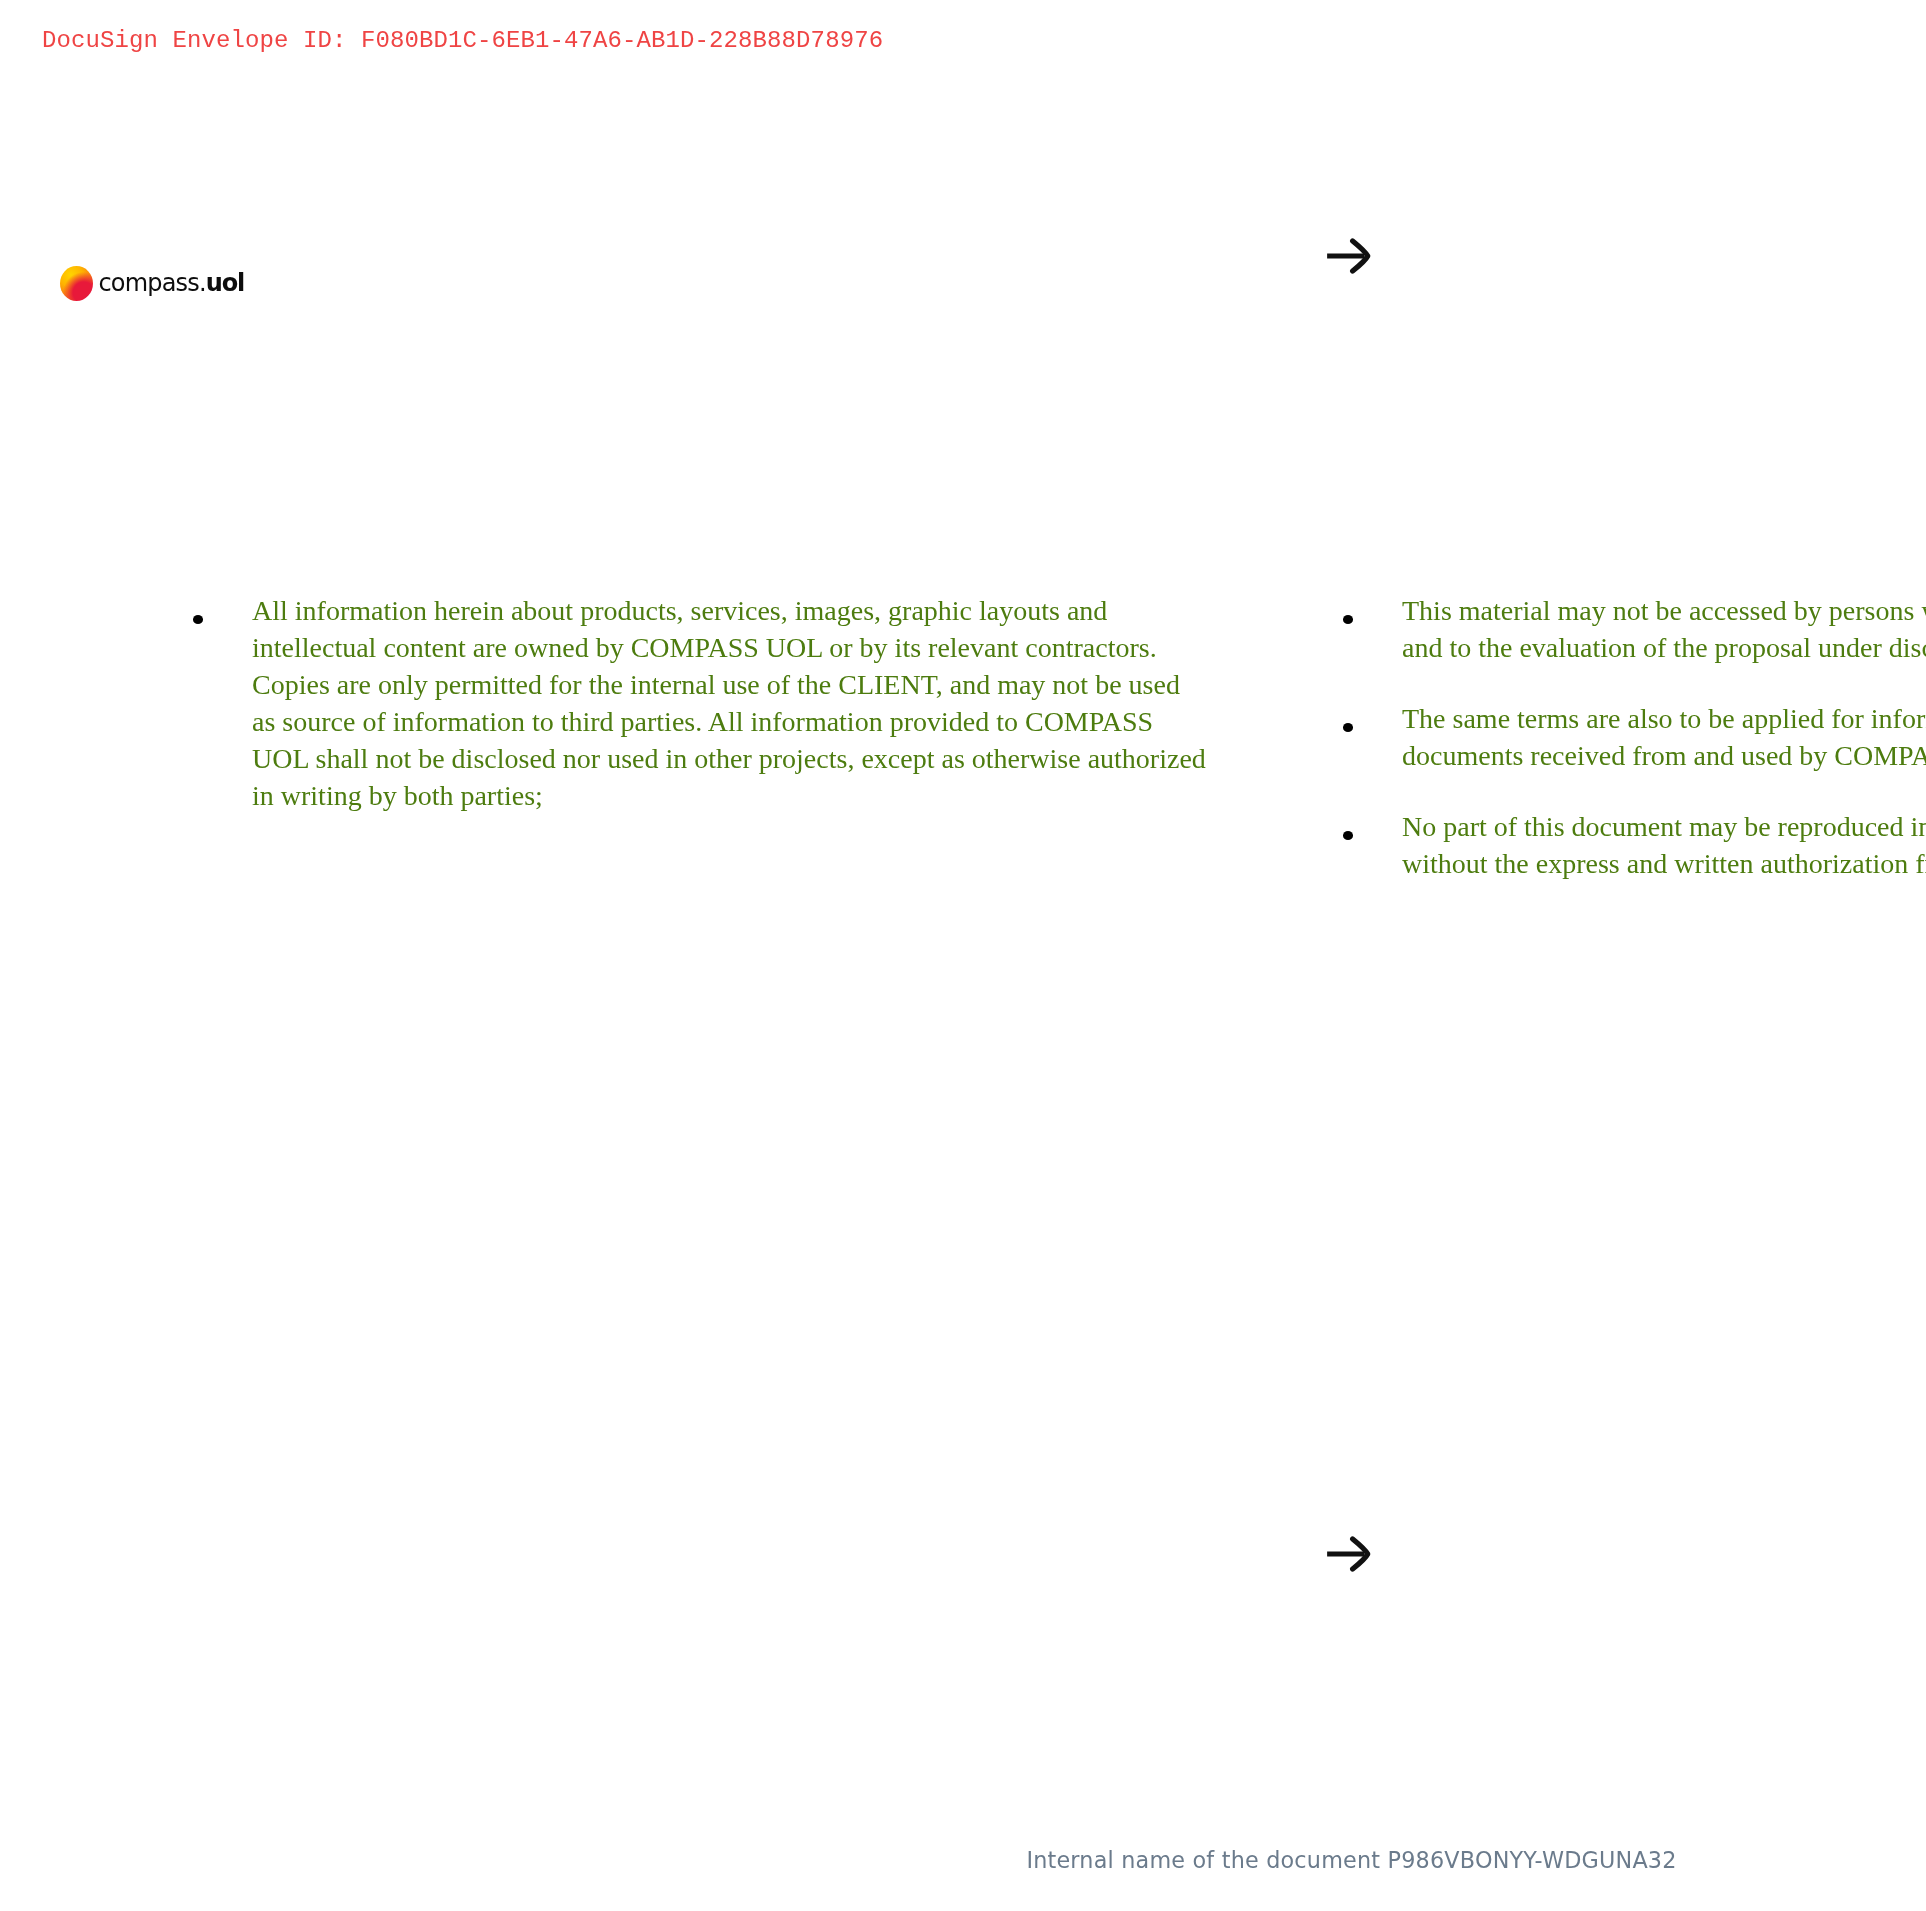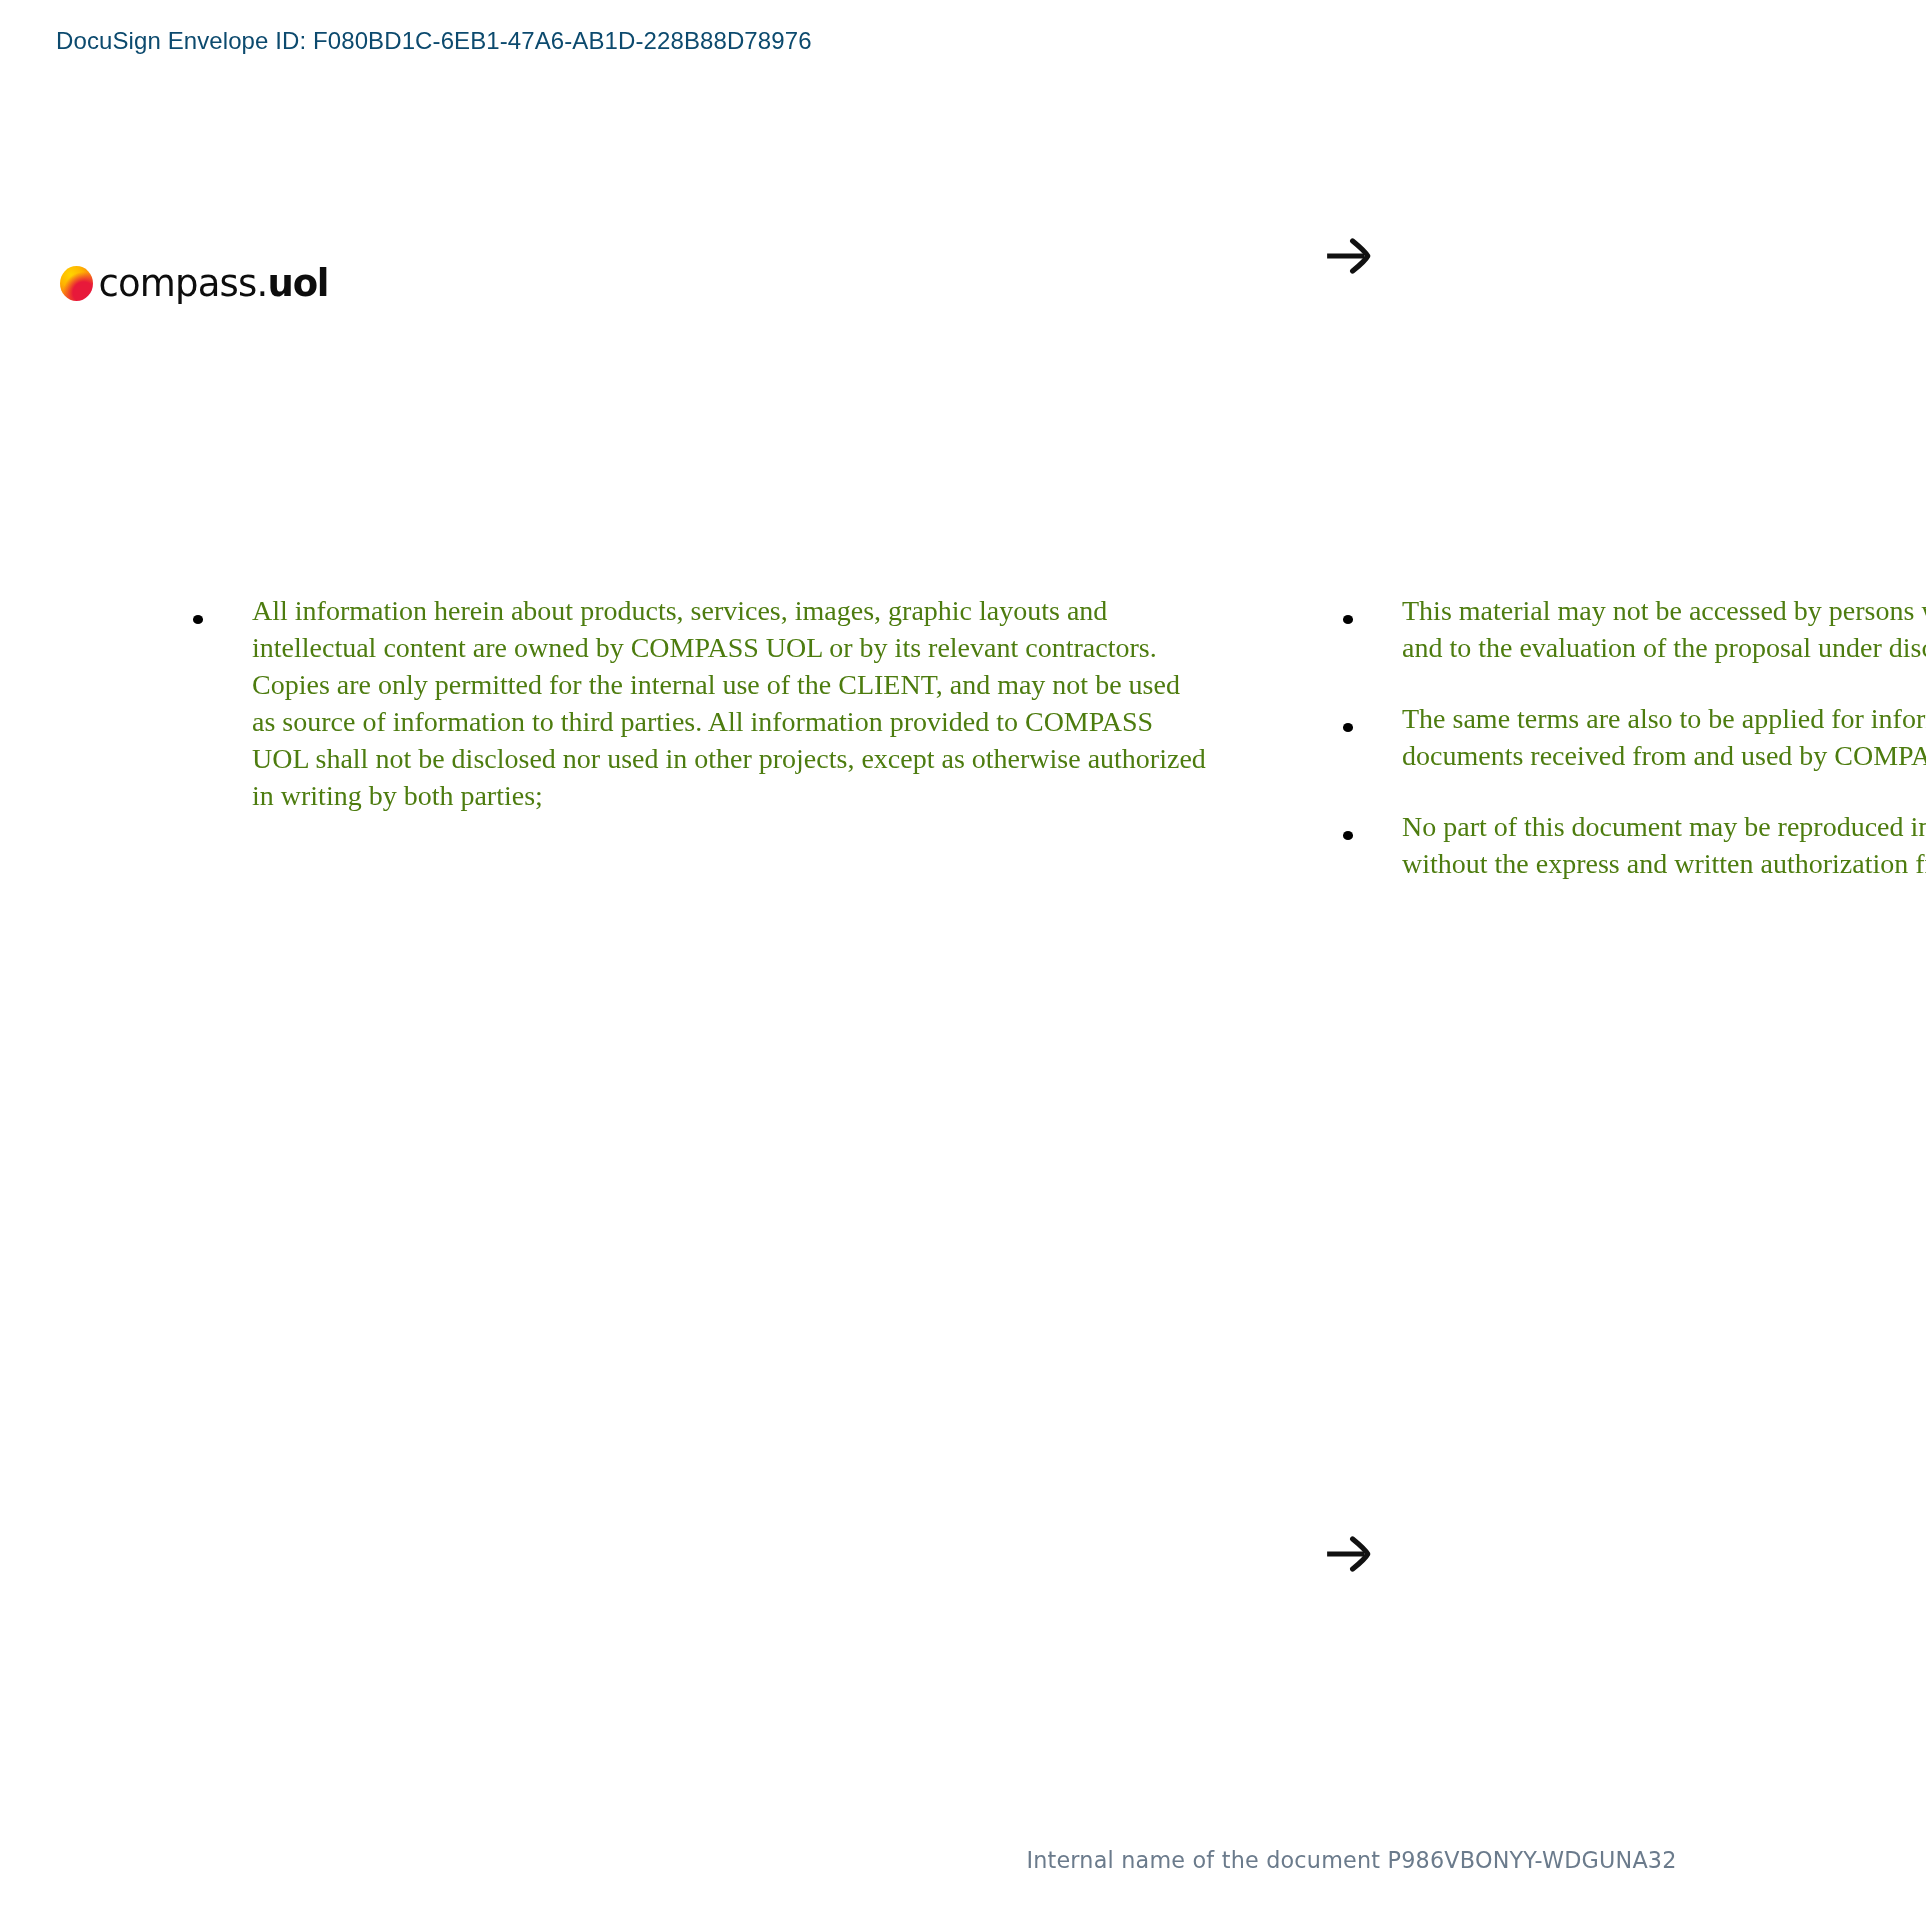--- a/index.html
+++ b/index.html
@@ -13,26 +13,26 @@
     width: 2703px;
     height: 1912px;
     background: #ffffff;
     overflow: hidden;
     font-family: "Liberation Sans", sans-serif;
   }
 
   
   .docusign-stamp {
     position: absolute;
-    left: 56px;
+    left: 42px;
     top: 29px;
-    font-family: Liberation Sans, sans-serif;
+    font-family: Liberation Mono, monospace;
     font-size: 24px;
     line-height: 1;
-    color: #0c4a6e;
+    color: #ef4444;
     letter-spacing: 0.1px;
     white-space: nowrap;
   }
 
   
   .logo {
     position: absolute;
     left: 60px;
     top: 262px;
     display: flex;
@@ -44,21 +44,21 @@
     height: 35px;
     border-radius: 50% 50% 50% 50%;
     background:
       radial-gradient(circle at 72% 76%, #e8193a 0%, #e8193a 30%, rgba(232,25,58,0) 58%),
       radial-gradient(circle at 32% 24%, #ffd400 0%, #ffb400 34%, #f97a14 64%, #ef4a1e 100%);
     flex: 0 0 auto;
     margin-right: 5.4px;
   }
   .logo-word {
     font-family: "DejaVu Sans", sans-serif;
-    font-size: 37px;
+    font-size: 24px;
     line-height: 1;
     color: #0d0d0d;
     letter-spacing: -0.8px;
     display: flex;
     align-items: baseline;
   }
   .logo-word .lw-light { font-weight: 400; }
   .logo-word .lw-bold  { font-weight: 700; letter-spacing: -1.2px; }
 
   

